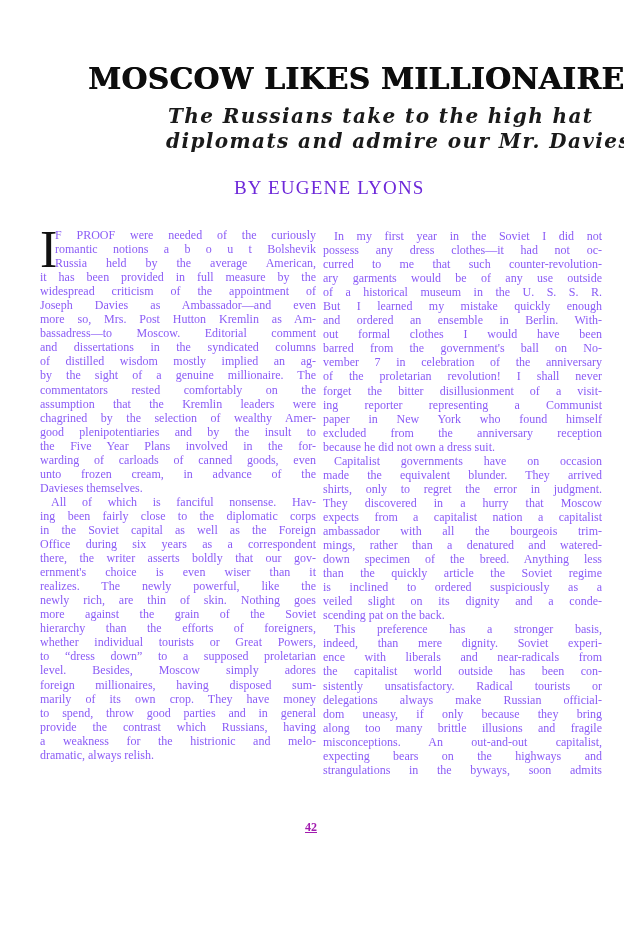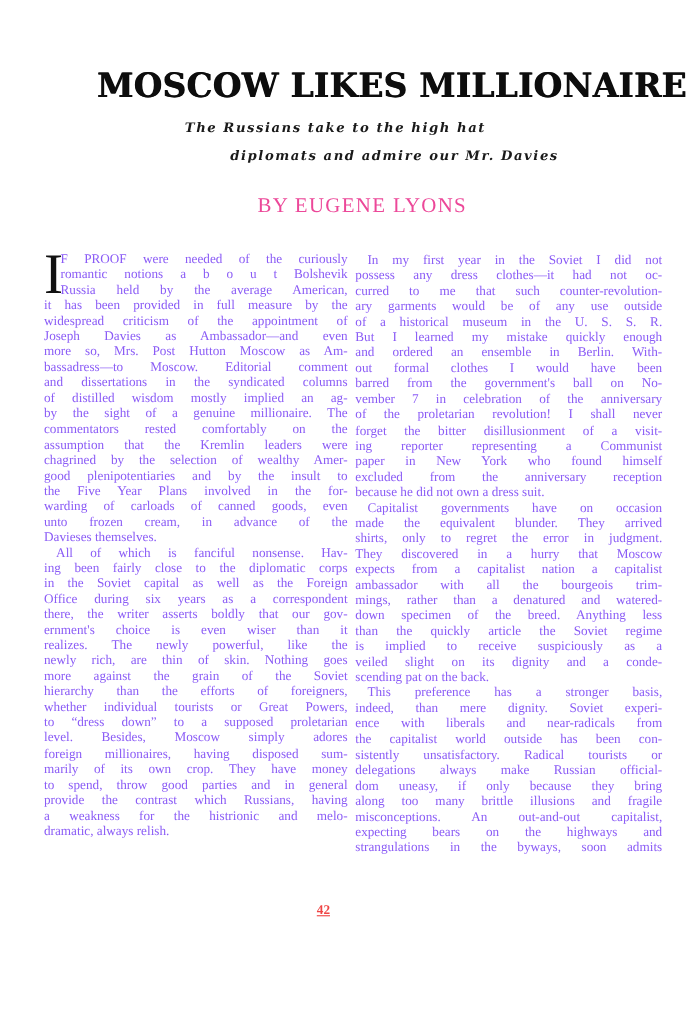--- a/index.html
+++ b/index.html
@@ -13,28 +13,28 @@
       font-family: "DejaVu Serif", serif; font-weight: 900;
       font-size: 30.5px; letter-spacing: 0.2px; line-height: 36px;
       color: #0d0d0d; white-space: nowrap;
       transform: scaleX(0.98); transform-origin: left top;
       text-shadow: 0.6px 0 0 #0d0d0d;
     }
 
     .subtitle {
       position: absolute; left: 168px; top: 104px; width: 340px;
       font-family: "DejaVu Serif", serif; font-style: italic; font-weight: bold;
-      font-size: 12px; line-height: 25px; letter-spacing: 1.4px; color: #1a1a1a;
+      font-size: 20px; line-height: 25px; letter-spacing: 1.4px; color: #1a1a1a;
     }
     .subtitle div { white-space: nowrap; }
 
     .byline {
       position: absolute; left: 234px; top: 177px;
       font-family: "Liberation Serif", serif; font-size: 19px; letter-spacing: 1.2px;
-      color: #ec4899; white-space: nowrap;
+      color: #6d28d9; white-space: nowrap;
     }
 
     .col {
       position: absolute; top: 228px; width: 276px;
       font-family: "Liberation Serif", serif; font-size: 12px; line-height: 14.05px;
       color: #8b5cf6;
     }
     .col-left { left: 40px; }
     .col-right { left: 323px; top: 229px; width: 279px; }
 
@@ -43,22 +43,22 @@
     .line.indent { padding-left: 11px; }
     .line.dropcap-pad { padding-left: 15px; }
 
     .dropcap {
       position: absolute; left: 40px; top: 228px;
       font-family: "Liberation Serif", serif; font-size: 52px; line-height: 44px;
       color: #111; font-weight: normal;
     }
 
     .folio {
-      position: absolute; left: 288px; top: 820px;
-      font-family: "Liberation Serif", serif; font-weight: bold; font-size: 12px; color: #ef4444; text-decoration: underline;
+      position: absolute; left: 305px; top: 820px;
+      font-family: "Liberation Serif", serif; font-weight: bold; font-size: 12px; color: #a21caf; text-decoration: underline;
     }
   </style>
 </head>
 <body>
 
 <div class="page">
 
   <h1 class="title">MOSCOW LIKES MILLIONAIRES</h1>
 
   <div class="subtitle">
@@ -70,21 +70,21 @@
 
   <span class="dropcap">I</span>
 
   <div class="col col-left" id="col-left">
       <span class="line dropcap-pad">F PROOF were needed of the curiously</span>
       <span class="line dropcap-pad">romantic notions a b o u t Bolshevik</span>
       <span class="line dropcap-pad">Russia held by the average American,</span>
       <span class="line">it has been provided in full measure by the</span>
       <span class="line">widespread criticism of the appointment of</span>
       <span class="line">Joseph Davies as Ambassador—and even</span>
-      <span class="line">more so, Mrs. Post Hutton Moscow as Am-</span>
+      <span class="line">more so, Mrs. Post Hutton Kremlin as Am-</span>
       <span class="line">bassadress—to Moscow. Editorial comment</span>
       <span class="line">and dissertations in the syndicated columns</span>
       <span class="line">of distilled wisdom mostly implied an ag-</span>
       <span class="line">by the sight of a genuine millionaire. The</span>
       <span class="line">commentators rested comfortably on the</span>
       <span class="line">assumption that the Kremlin leaders were</span>
       <span class="line">chagrined by the selection of wealthy Amer-</span>
       <span class="line">good plenipotentiaries and by the insult to</span>
       <span class="line">the Five Year Plans involved in the for-</span>
       <span class="line">warding of carloads of canned goods, even</span>
@@ -129,21 +129,21 @@
       <span class="line last">because he did not own a dress suit.</span>
       <span class="line indent">Capitalist governments have on occasion</span>
       <span class="line">made the equivalent blunder. They arrived</span>
       <span class="line">shirts, only to regret the error in judgment.</span>
       <span class="line">They discovered in a hurry that Moscow</span>
       <span class="line">expects from a capitalist nation a capitalist</span>
       <span class="line">ambassador with all the bourgeois trim-</span>
       <span class="line">mings, rather than a denatured and watered-</span>
       <span class="line">down specimen of the breed. Anything less</span>
       <span class="line">than the quickly article the Soviet regime</span>
-      <span class="line">is implied to receive suspiciously as a</span>
+      <span class="line">is inclined to ordered suspiciously as a</span>
       <span class="line">veiled slight on its dignity and a conde-</span>
       <span class="line last">scending pat on the back.</span>
       <span class="line indent">This preference has a stronger basis,</span>
       <span class="line">indeed, than mere dignity. Soviet experi-</span>
       <span class="line">ence with liberals and near-radicals from</span>
       <span class="line">the capitalist world outside has been con-</span>
       <span class="line">sistently unsatisfactory. Radical tourists or</span>
       <span class="line">delegations always make Russian official-</span>
       <span class="line">dom uneasy, if only because they bring</span>
       <span class="line">along too many brittle illusions and fragile</span>

